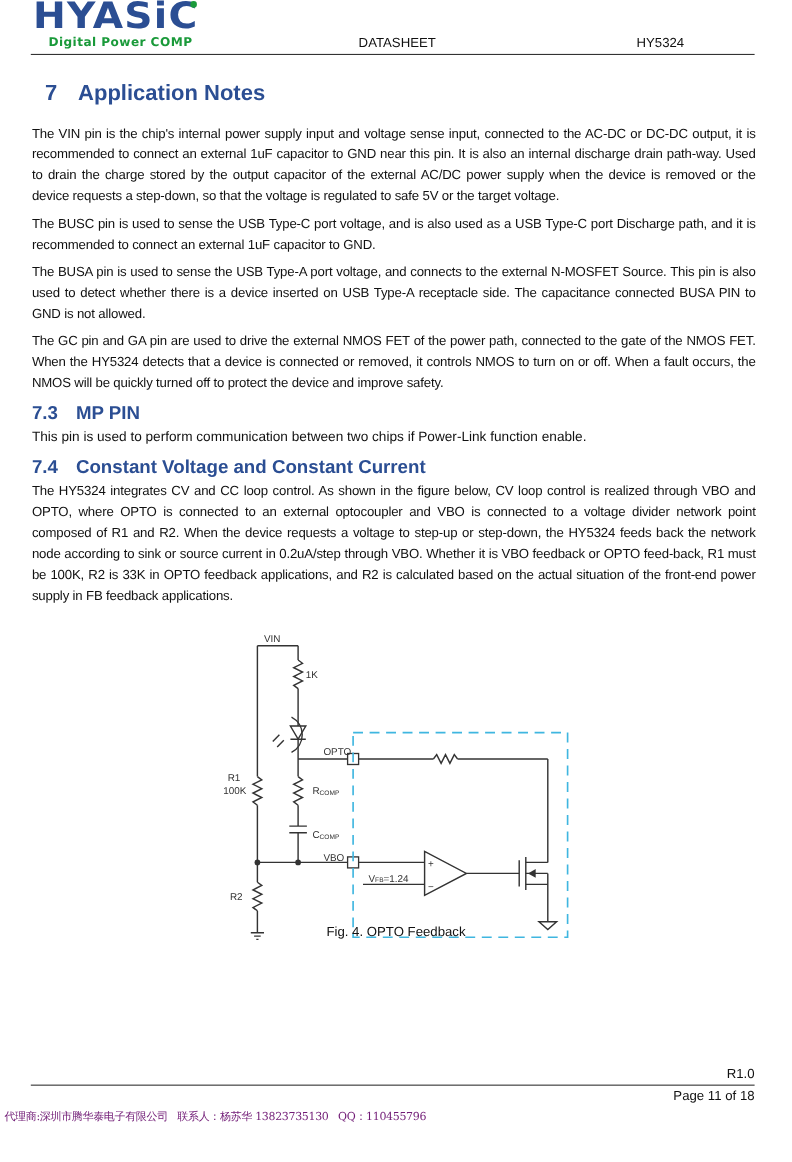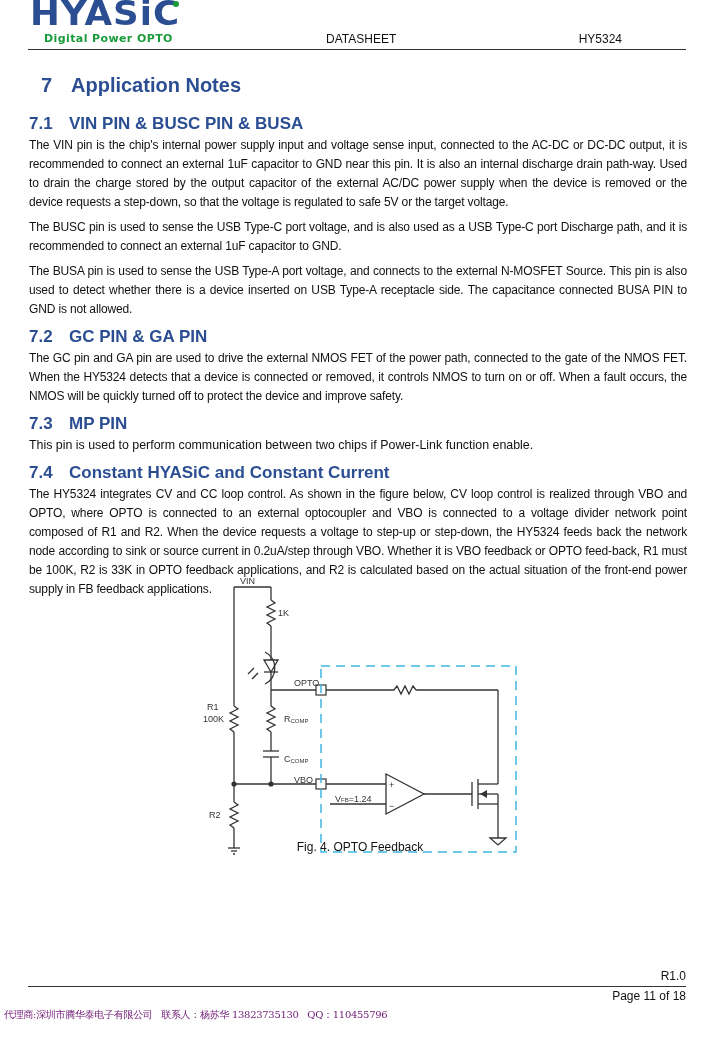--- a/index.html
+++ b/index.html
@@ -30,56 +30,50 @@
   .agent-line { position: absolute; left: 4px; top: 1008px; font-family: "DejaVu Serif", serif; font-size: 10px; color: #701a75; white-space: pre; letter-spacing: -0.3px; }
   svg text { font-family: "Liberation Sans", sans-serif; }
 </style>
 </head>
 <body>
 
 <div class="header">
   <div class="logo">
     <span class="logo-main">HYASiC</span>
     <span class="logo-dot"></span>
-    <span class="logo-sub">Digital Power OPTO</span>
+    <span class="logo-sub">Digital Power COMP</span>
   </div>
   <span class="doc-type">DATASHEET</span>
   <span class="doc-part">HY5324</span>
   <div class="header-rule"></div>
 </div>
 
 <div class="content">
   <h1>
     <span class="h1num">7</span><span>Application Notes</span>
   </h1>
 
-  <h2>
-    <span class="num">7.1</span><span>VIN PIN &amp; BUSC PIN &amp; BUSA</span>
-  </h2>
   <p>The VIN pin is the chip's internal power supply input and voltage sense input, connected to the AC-DC or DC-DC output, it is recommended to connect an external 1uF capacitor to GND near this pin. It is also an internal discharge drain path-way. Used to drain the charge stored by the output capacitor of the external AC/DC power supply when the device is removed or the device requests a step-down, so that the voltage is regulated to safe 5V or the target voltage.</p>
   <div class="gap"></div>
   <p>The BUSC pin is used to sense the USB Type-C port voltage, and is also used as a USB Type-C port Discharge path, and it is recommended to connect an external 1uF capacitor to GND.</p>
   <div class="gap"></div>
   <p>The BUSA pin is used to sense the USB Type-A port voltage, and connects to the external N-MOSFET Source. This pin is also used to detect whether there is a device inserted on USB Type-A receptacle side. The capacitance connected BUSA PIN to GND is not allowed.</p>
   <div class="gap"></div>
 
-  <h2>
-    <span class="num">7.2</span><span>GC PIN &amp; GA PIN</span>
-  </h2>
   <p>The GC pin and GA pin are used to drive the external NMOS FET of the power path, connected to the gate of the NMOS FET. When the HY5324 detects that a device is connected or removed, it controls NMOS to turn on or off. When a fault occurs, the NMOS will be quickly turned off to protect the device and improve safety.</p>
   <div class="gap"></div>
 
   <h2>
     <span class="num">7.3</span><span>MP PIN</span>
   </h2>
   <p class="plain">This pin is used to perform communication between two chips if Power-Link function enable.</p>
   <div class="gap"></div>
 
   <h2>
-    <span class="num">7.4</span><span>Constant HYASiC and Constant Current</span>
+    <span class="num">7.4</span><span>Constant Voltage and Constant Current</span>
   </h2>
   <p>The HY5324 integrates CV and CC loop control. As shown in the figure below, CV loop control is realized through VBO and OPTO, where OPTO is connected to an external optocoupler and VBO is connected to a voltage divider network point composed of R1 and R2. When the device requests a voltage to step-up or step-down, the HY5324 feeds back the network node according to sink or source current in 0.2uA/step through VBO. Whether it is VBO feedback or OPTO feed-back, R1 must be 100K, R2 is 33K in OPTO feedback applications, and R2 is calculated based on the actual situation of the front-end power supply in FB feedback applications.</p>
 </div>
 
 <svg class="figure" viewBox="0 0 340 290" width="340" height="290">
   <g stroke="#333" stroke-width="1.3" fill="none">
 
     <line x1="44" y1="15" x2="81" y2="15"></line>
 
     <line x1="44" y1="15" x2="44" y2="134"></line>

